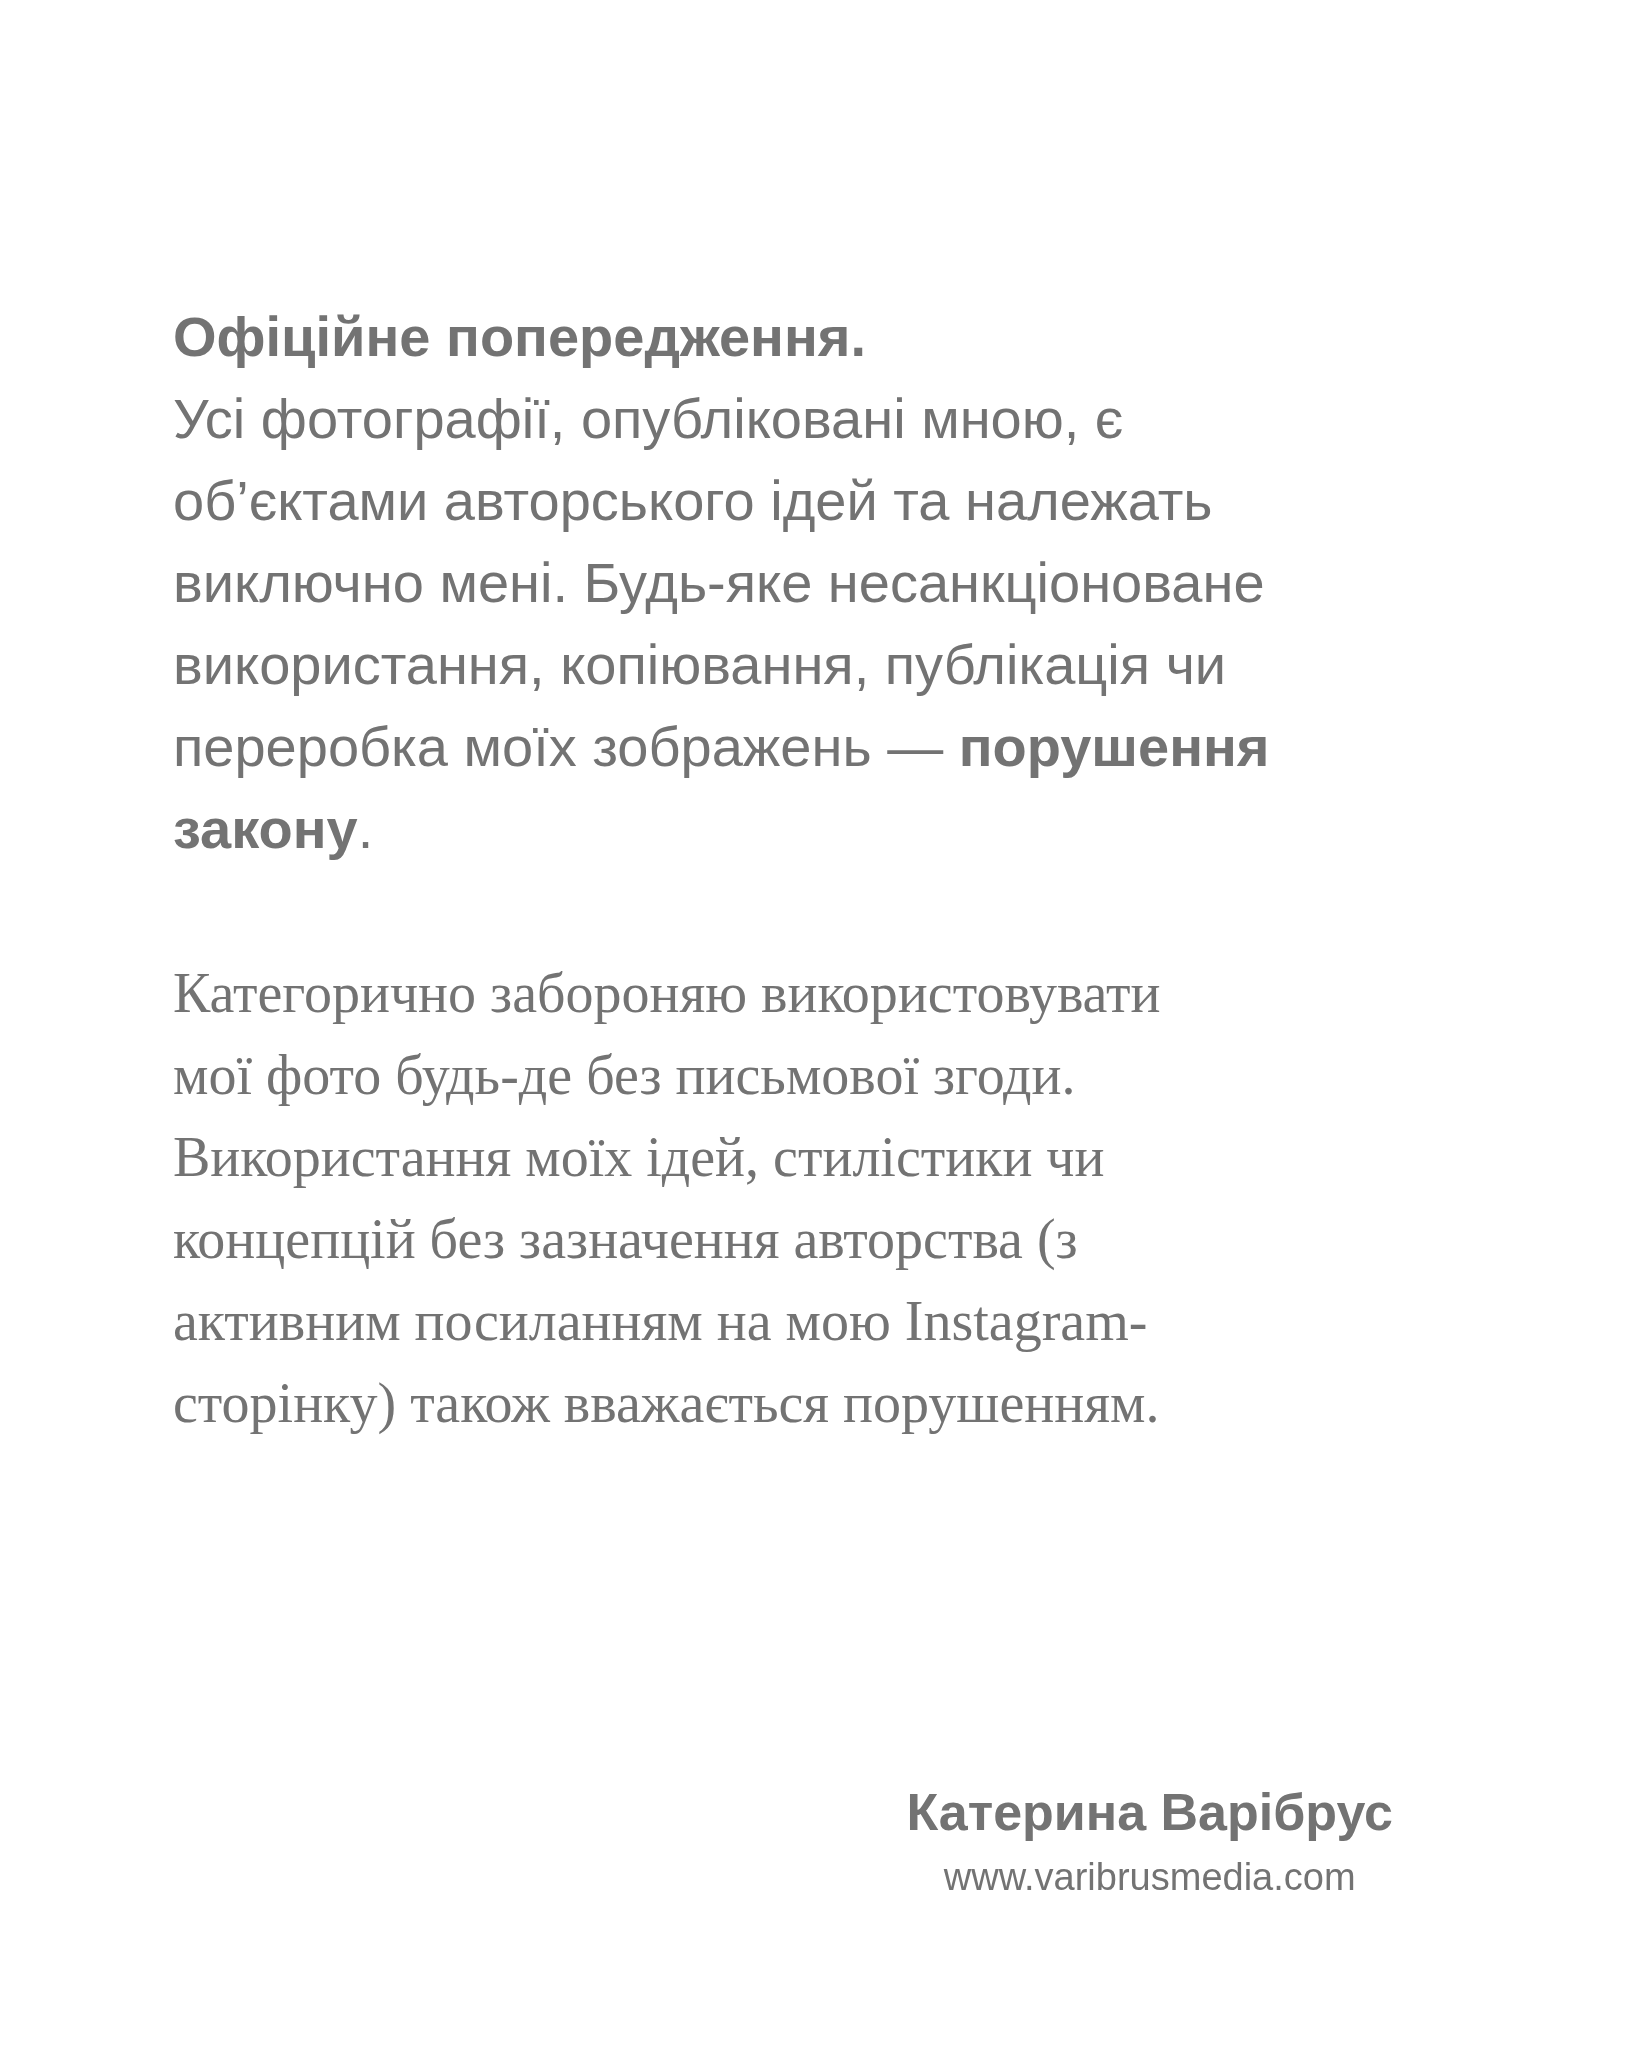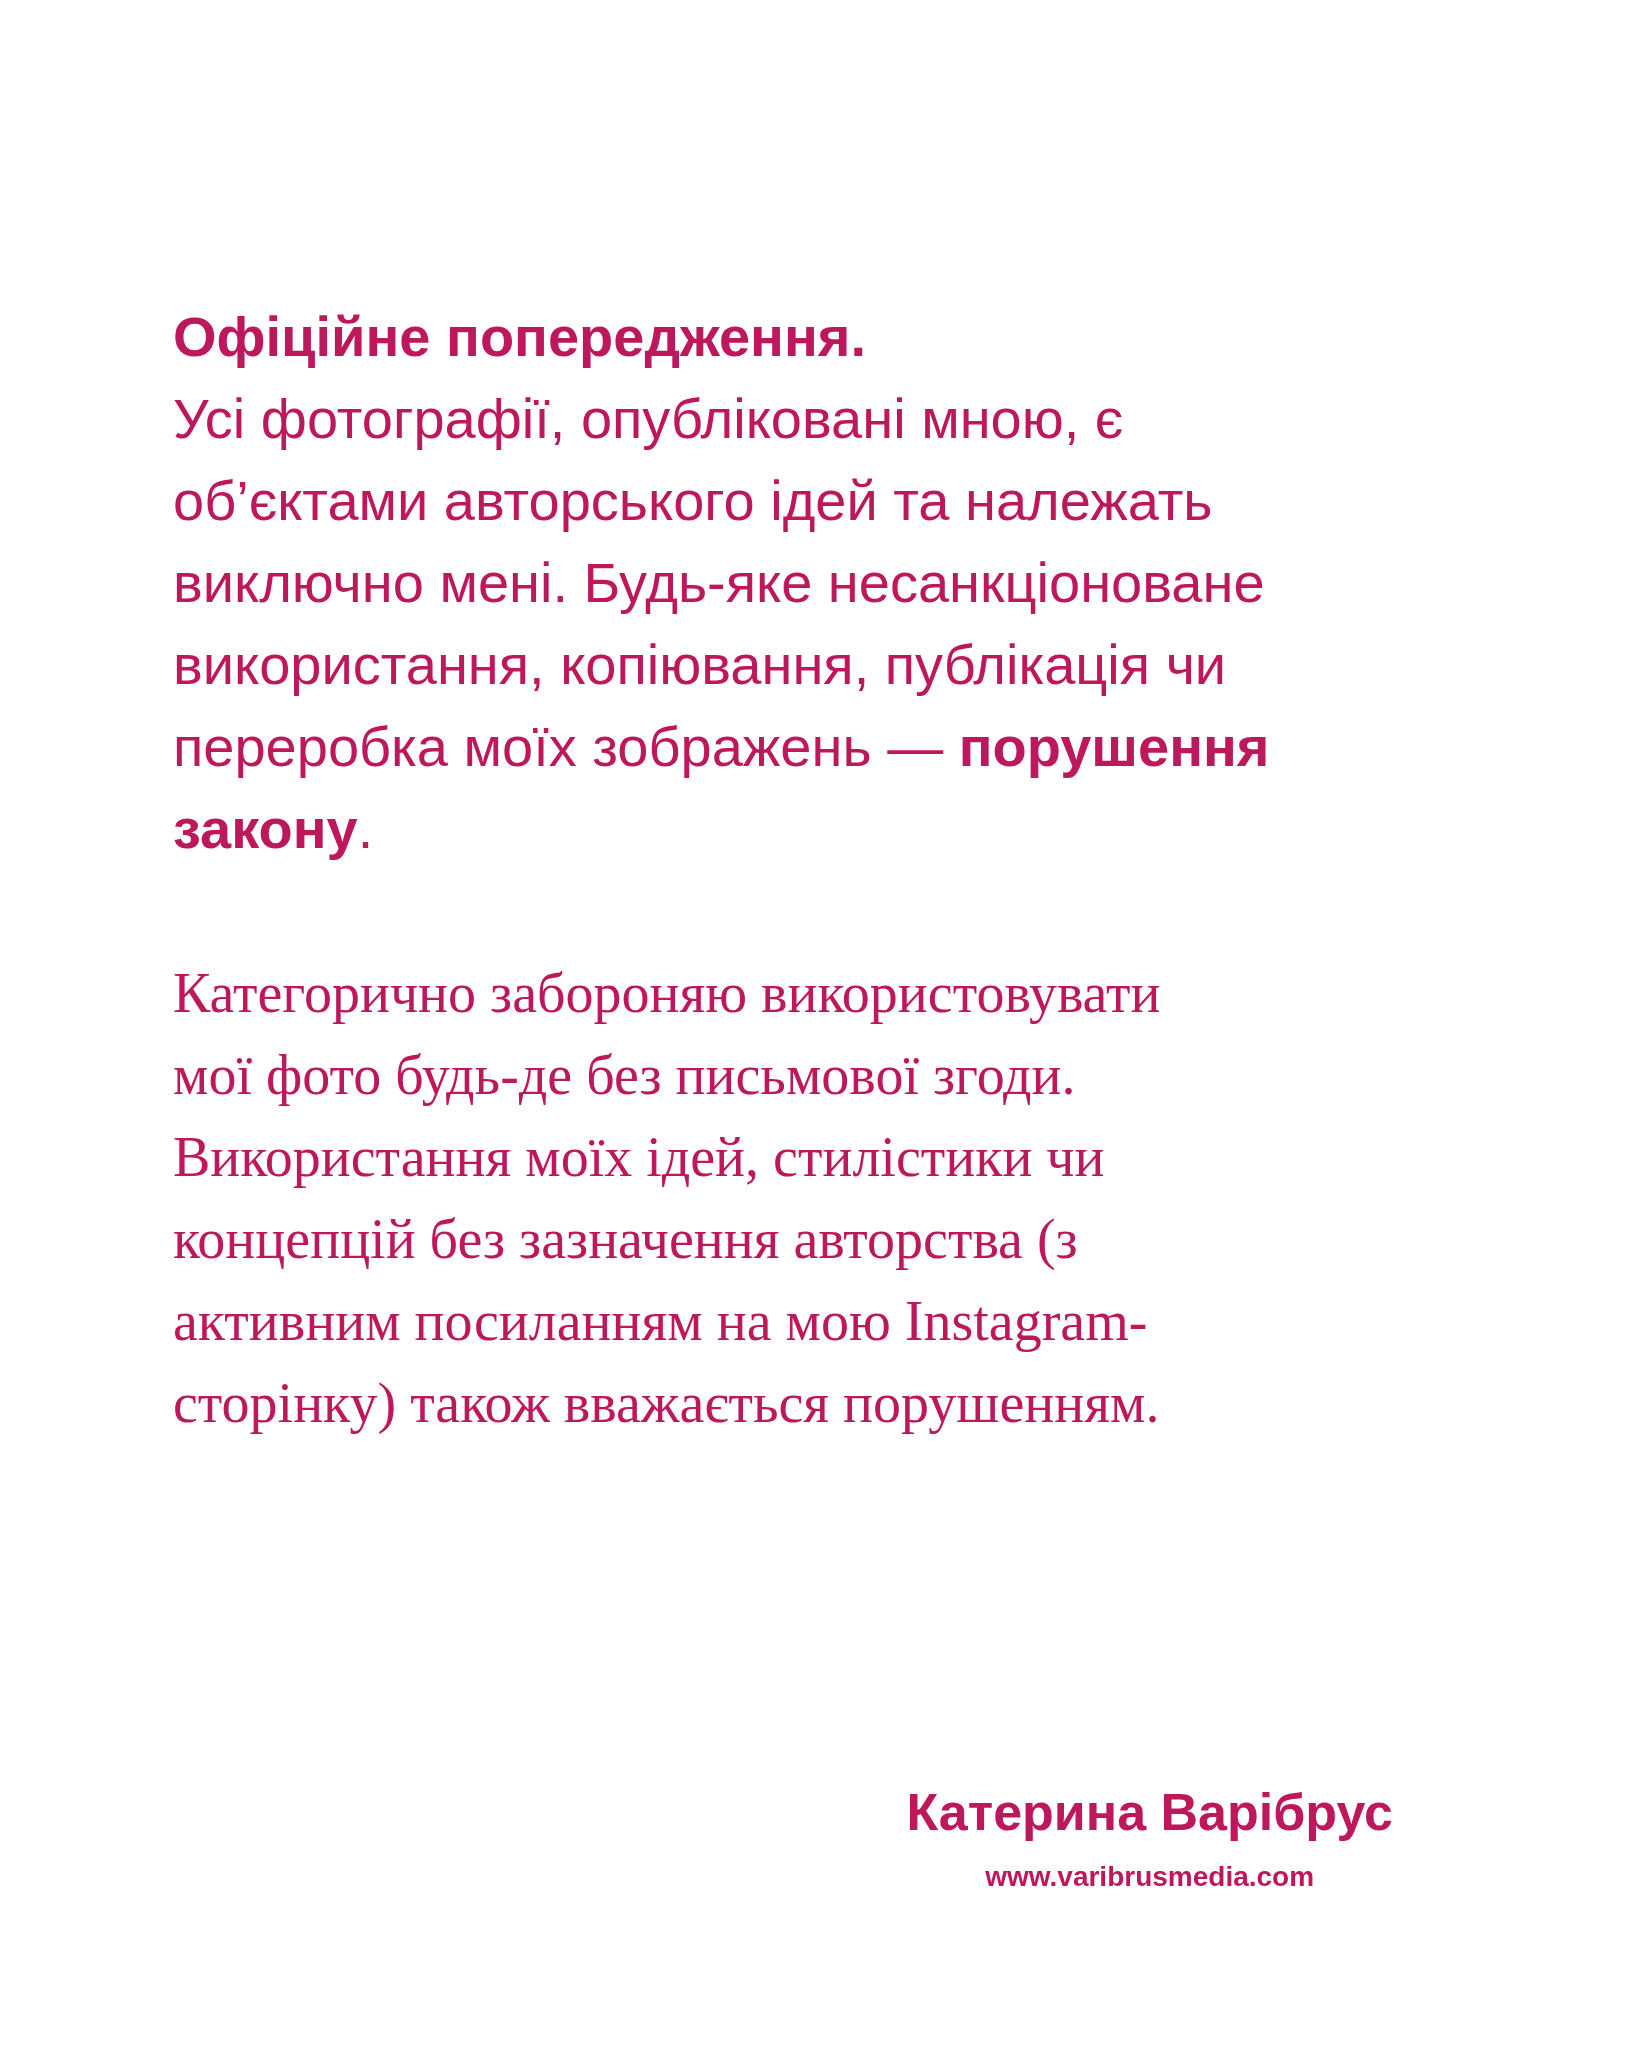--- a/index.html
+++ b/index.html
@@ -3,21 +3,21 @@
 <meta charset="utf-8">
 <style>
   html,body{margin:0;padding:0;background:#ffffff;}
   .page{
     position:relative;
     width:1636px;
     height:2048px;
     background:#ffffff;
     overflow:hidden;
     font-family:"Liberation Sans",sans-serif;
-    color:#be185d;
+    color:#737373;
   }
   .doc{
     position:absolute;
     left:173px;
     top:296px;
     font-size:56px;
     line-height:82px;
     font-weight:400;
   }
   .title{
@@ -41,22 +41,22 @@
     right:243px;
     text-align:center;
   }
   .sig-name{
     font-weight:700;
     font-size:52px;
     line-height:66px;
     white-space:pre;
   }
   .sig-url{
-    font-weight:700;
-    font-size:28px;
+    font-weight:400;
+    font-size:38px;
     line-height:40px;
     margin-top:12px;
     white-space:pre;
   }
 </style>
 </head>
 <body>
 
 <div class="page">
 

